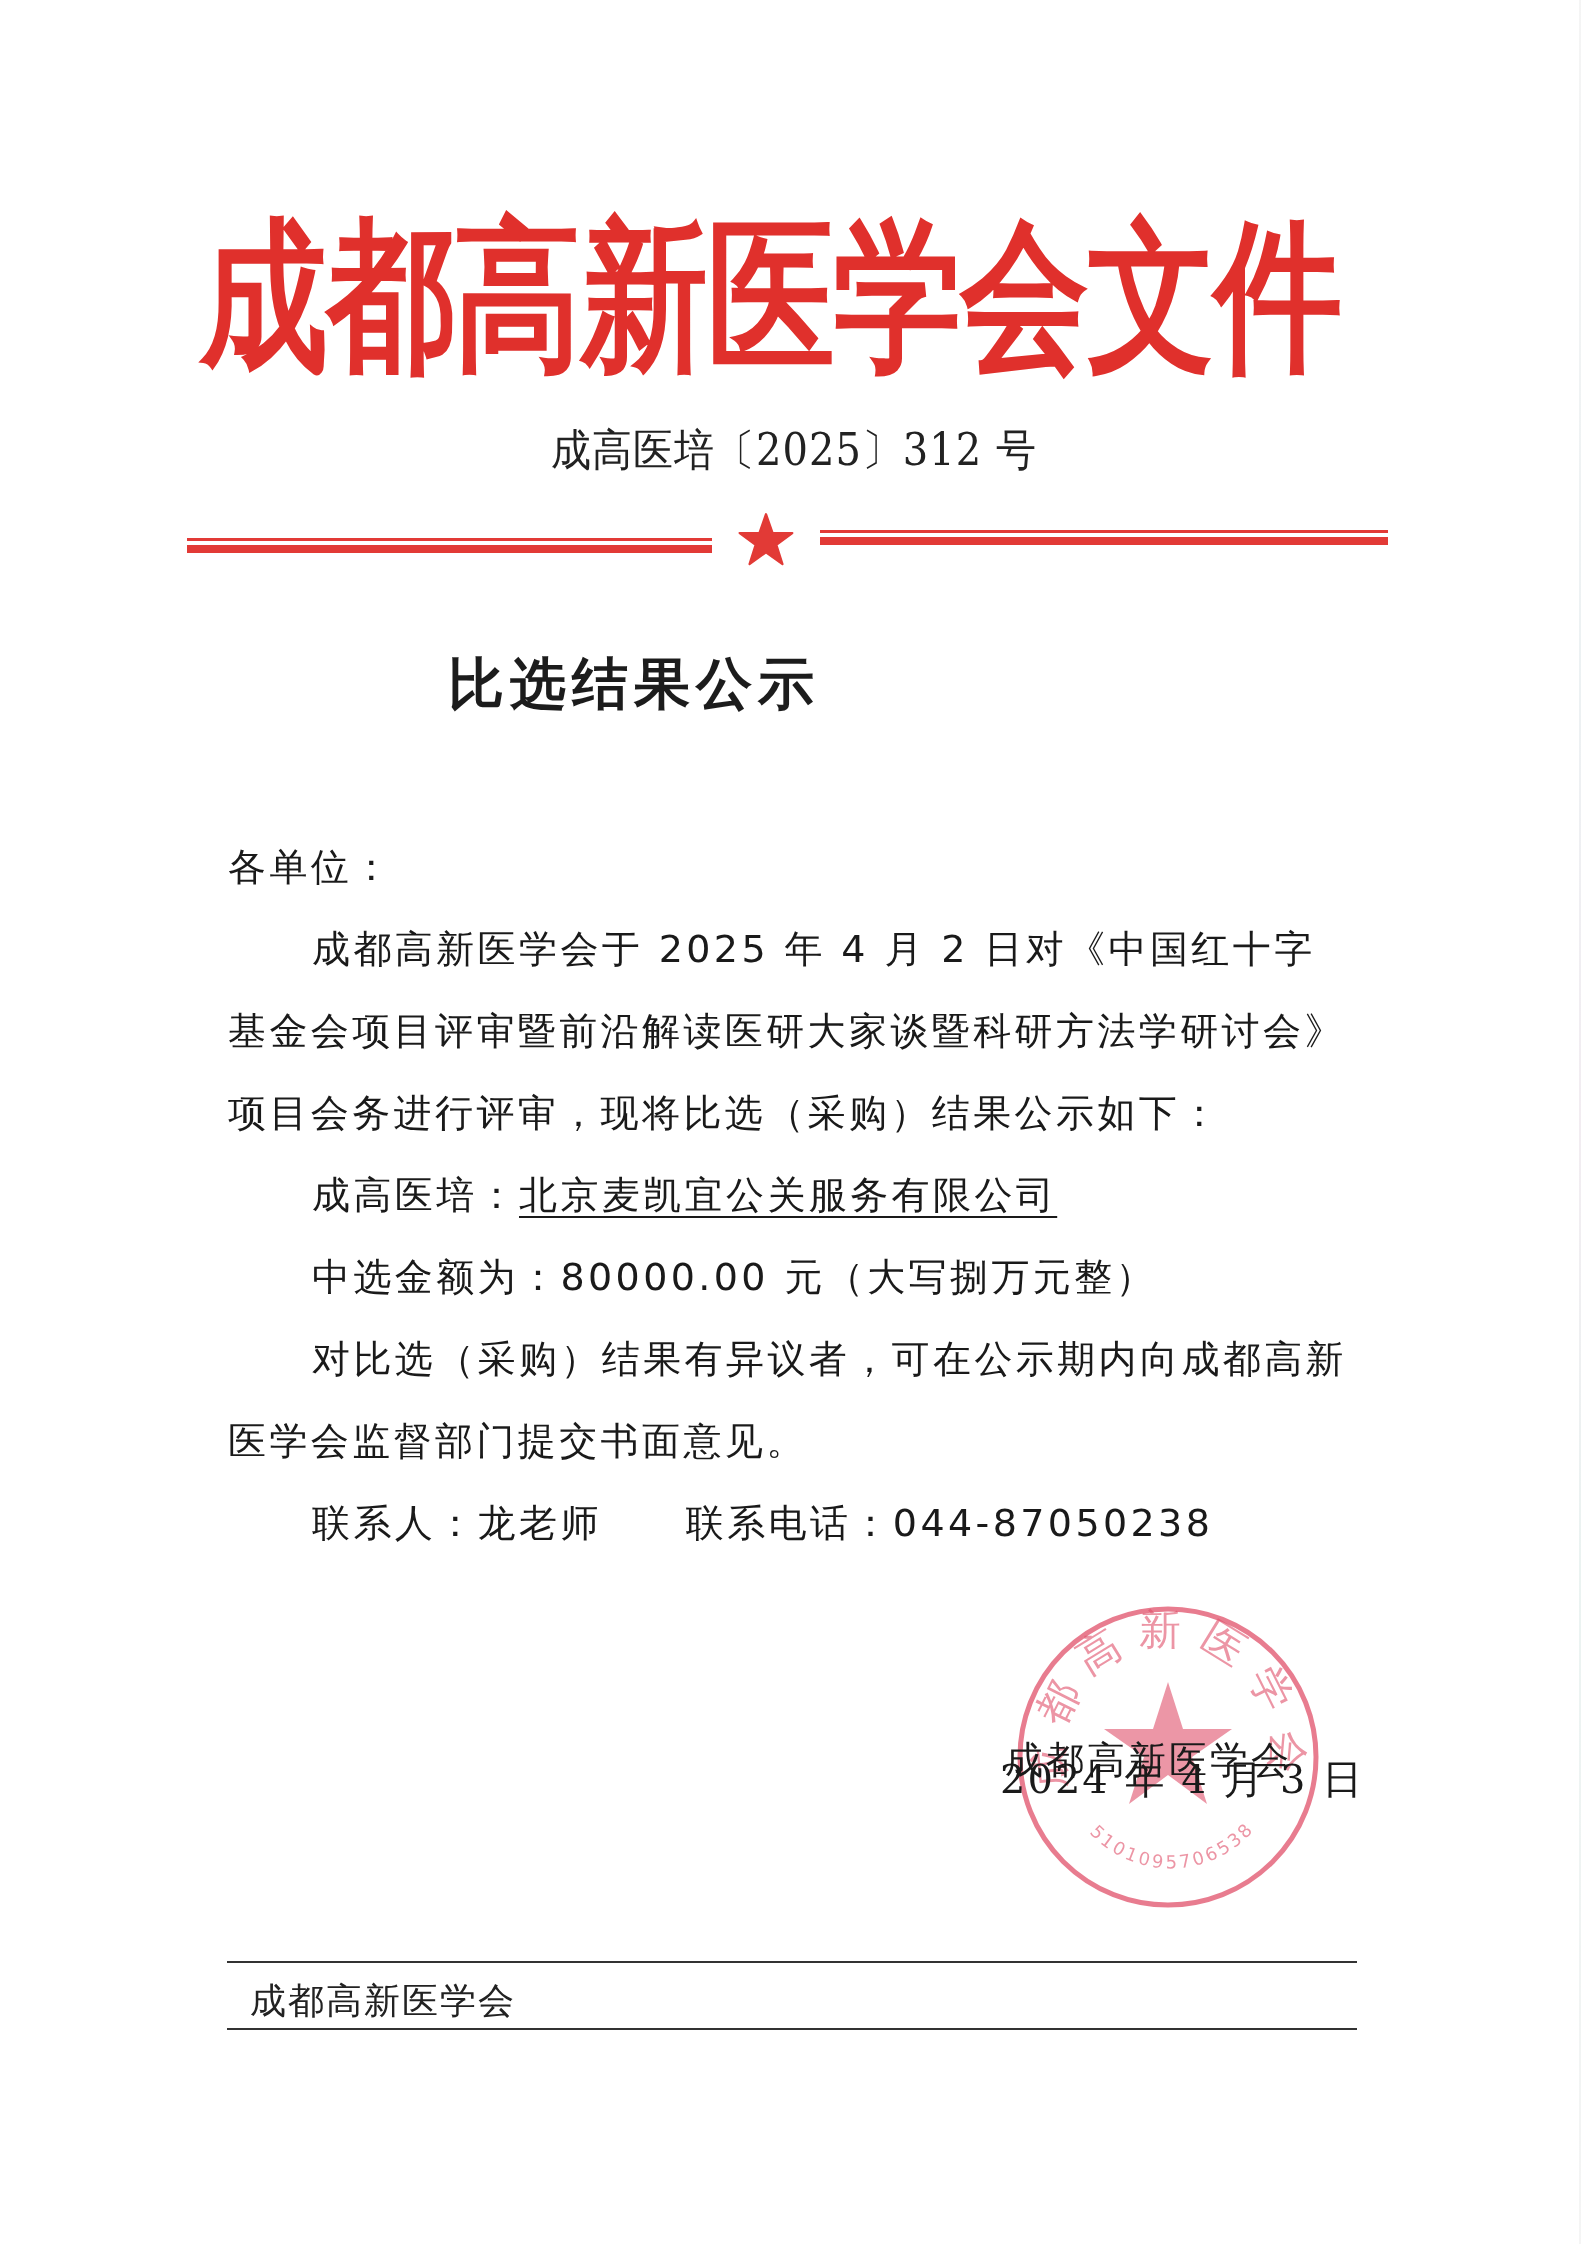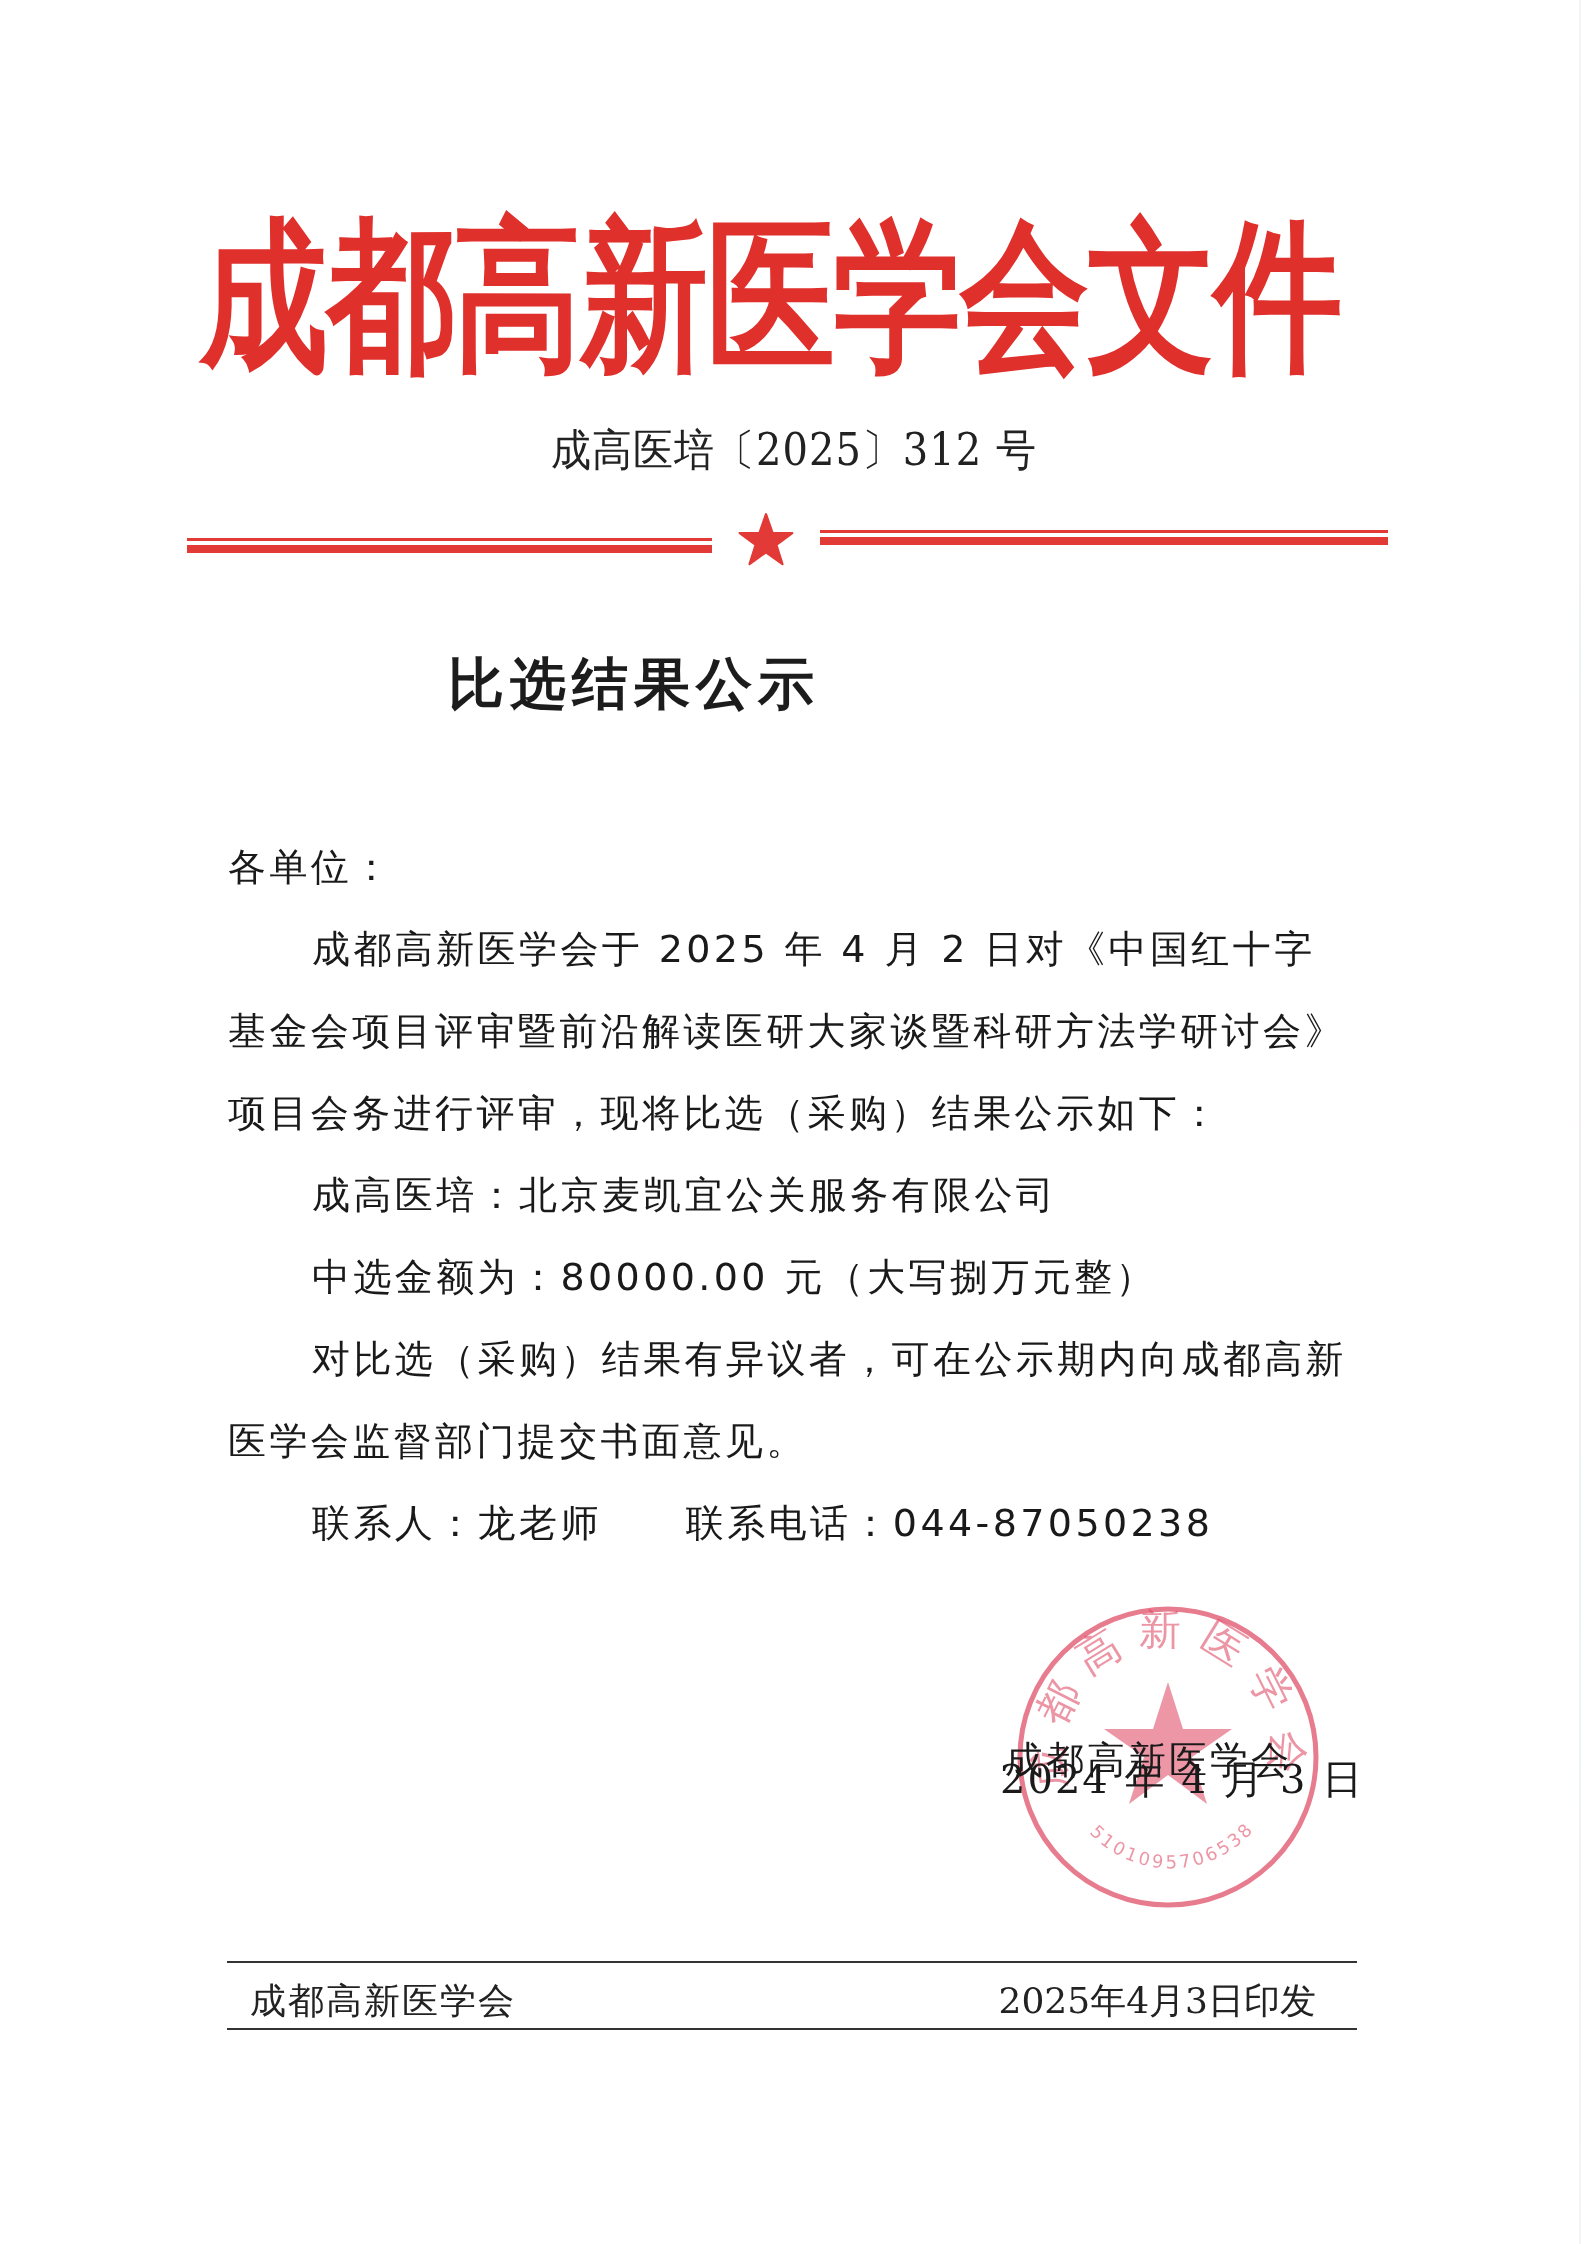--- a/index.html
+++ b/index.html
@@ -32,21 +32,21 @@
   .notice-title { position: absolute; left: 0; width: 1268px; top: 648px; text-align: center;
                   font-family: "DejaVu Serif", "Liberation Serif", serif; font-weight: bold;
                   font-size: 56px; line-height: 70px; letter-spacing: 6px; color: #1c1c1c; }
 
   
   .body { position: absolute; left: 228px; top: 826px; width: 1124px;
           font-family: "DejaVu Sans", "Liberation Sans", sans-serif;
           font-size: 38px; line-height: 82px; letter-spacing: 3.4px; color: #1a1a1a; }
   .body p { margin: 0; }
   .indent { text-indent: 84px; }
-  .underline { text-decoration-thickness: 2px; text-underline-offset: 8px; }
+  .underline { text-decoration: underline; text-decoration-thickness: 2px; text-underline-offset: 8px; }
   .gap { display: inline-block; width: 84px; }
 
   
   .seal { position: absolute; left: 1008px; top: 1597px; width: 320px; height: 320px; }
 
   .sign-org { position: absolute; left: 1005px; top: 1735px; font-size: 38px; line-height: 50px;
               letter-spacing: 3px; color: #1a1a1a; font-family: "DejaVu Sans", "Liberation Sans", sans-serif; }
   .sign-date { position: absolute; left: 1000px; top: 1754px; font-size: 40px; line-height: 50px;
                letter-spacing: 2px; color: #1a1a1a; font-family: "DejaVu Serif", "Liberation Serif", serif; }
 
@@ -115,15 +115,14 @@
     <text font-family="DejaVu Sans, sans-serif" font-size="18" fill="#e0506a" opacity="0.6" letter-spacing="3">
       <textPath href="#sealArcBottom" startOffset="50%" text-anchor="middle">5101095706538</textPath>
     </text>
   </svg>
 
   <div class="sign-org">成都高新医学会</div>
   <div class="sign-date">2024 年 4 月 3 日</div>
 
   <div class="footer-line top"></div>
   <div class="footer-org">成都高新医学会</div>
-  <div class="footer-date">2025年4月3日印发</div>
   <div class="footer-line bottom"></div>
 </div>
 
 </body></html>

